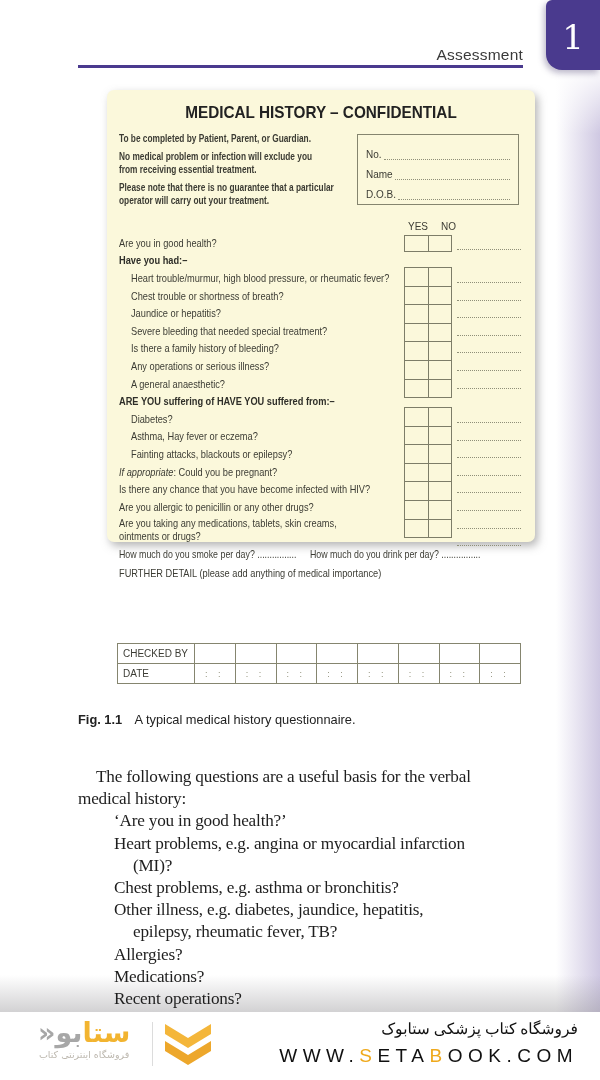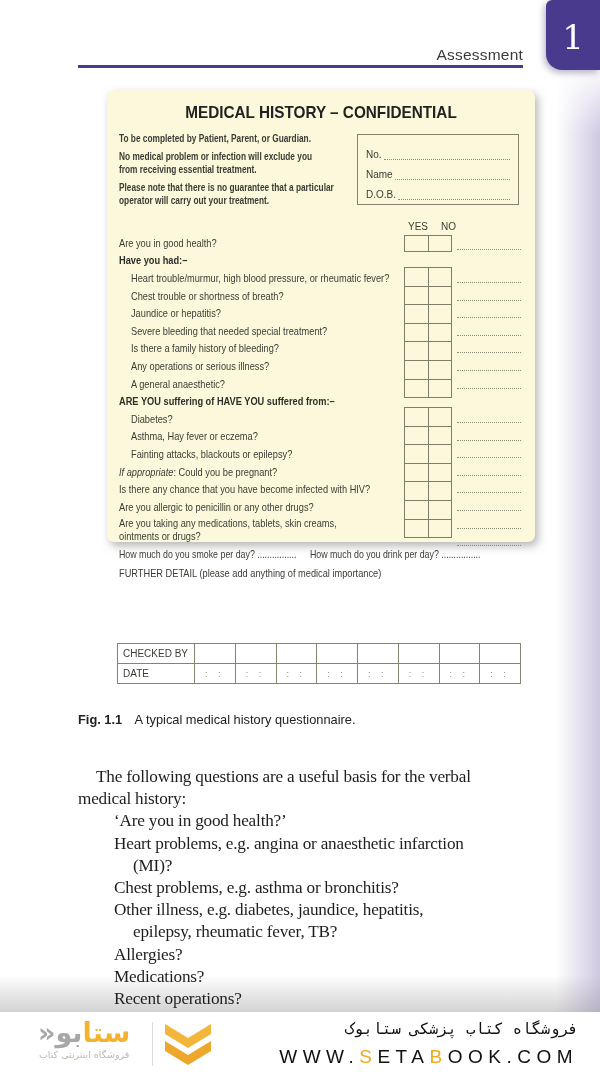--- a/index.html
+++ b/index.html
@@ -80,21 +80,21 @@
   .footer{position:absolute;left:0;top:1012px;width:600px;height:56px;background:#ffffff;}
   .logo-block{position:absolute;left:38px;top:6px;}
   .wordmark{font-size:27px;font-weight:bold;line-height:30px;direction:rtl;white-space:nowrap;
     font-family:"DejaVu Sans",sans-serif;}
   .wm-yellow{color:#f2b430;} .wm-gray{color:#a7a7a7;}
   .logo-tagline{font-size:9.5px;color:#bdb8af;text-align:center;margin-top:1px;
     font-family:"DejaVu Sans",sans-serif;}
   .logo-divider{position:absolute;left:152px;top:10px;width:1px;height:44px;background:#dcdcdc;}
   .chevron-logo{position:absolute;left:164px;top:11px;}
   .store-block{position:absolute;right:22px;top:8px;text-align:right;}
-  .store-fa{font-size:15.5px;color:#111;font-family:Liberation Mono, monospace;margin-bottom:7px;}
+  .store-fa{font-size:15.5px;color:#111;font-family:Liberation Serif, serif;margin-bottom:7px;}
   .url{font-size:19px;font-weight:normal;letter-spacing:5.5px;color:#101010;white-space:nowrap;}
   .url .yl{color:#efa91c;}
 </style>
 </head>
 <body>
 
 <div class="page">
 
   <div class="side-strip"></div>
   <div class="chapter-tab">
@@ -227,21 +227,21 @@
   <div class="fig-caption">
     <span class="cap-label">Fig. 1.1</span><span>A typical medical history questionnaire.</span>
   </div>
 
   <div class="bottom-fade"></div>
 
   <div class="body-text" id="body-text">
       <div class="bline ind1">The following questions are a useful basis for the verbal</div>
       <div class="bline ind0">medical history:</div>
       <div class="bline ind2">‘Are you in good health?’</div>
-      <div class="bline ind2">Heart problems, e.g. angina or anaesthetic infarction</div>
+      <div class="bline ind2">Heart problems, e.g. angina or myocardial infarction</div>
       <div class="bline ind3">(MI)?</div>
       <div class="bline ind2">Chest problems, e.g. asthma or bronchitis?</div>
       <div class="bline ind2">Other illness, e.g. diabetes, jaundice, hepatitis,</div>
       <div class="bline ind3">epilepsy, rheumatic fever, TB?</div>
       <div class="bline ind2">Allergies?</div>
       <div class="bline ind2">Medications?</div>
       <div class="bline ind2">Recent operations?</div>
     </div>
 
   <div class="footer">

